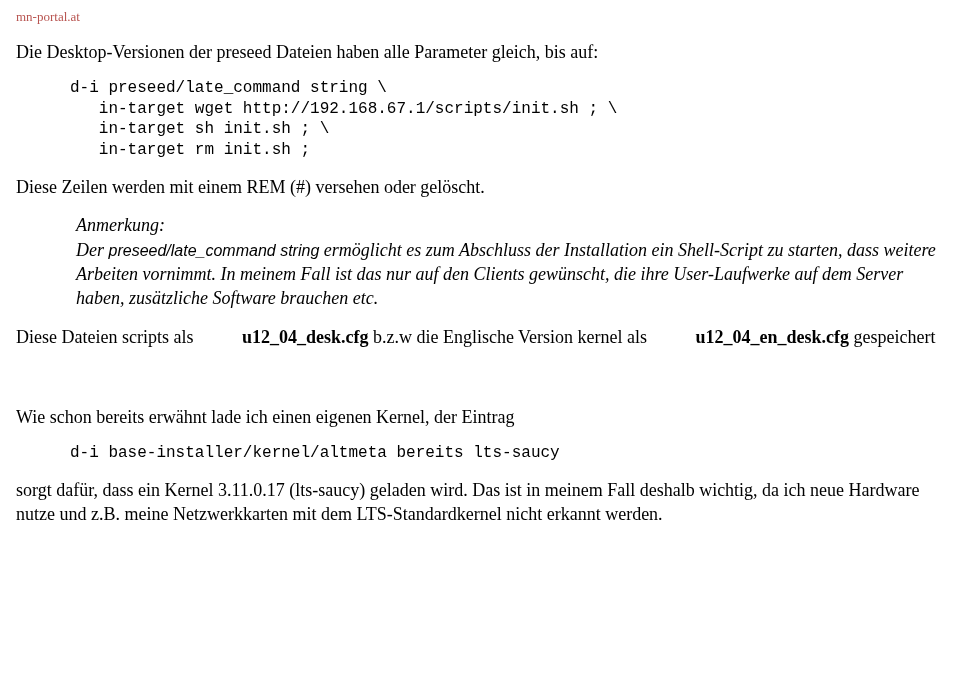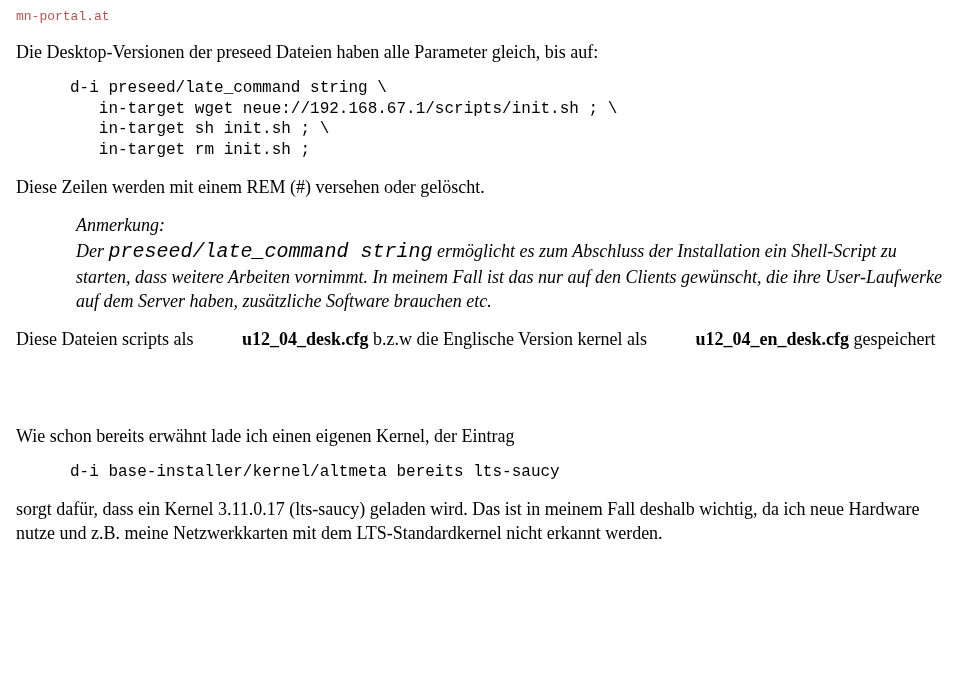--- a/index.html
+++ b/index.html
@@ -7,35 +7,35 @@
     font-size: 18px;
     line-height: 1.35;
     color: #000;
     margin: 0;
     padding: 8px 16px 16px 16px;
     width: 927px;
   }
   .header-link {
     color: #b85450;
     font-size: 13px;
-    font-family: Liberation Mono, monospace;
+    font-family: Liberation Serif, serif;
   }
   p {
     margin: 14px 0;
   }
   .code-block {
     font-family: 'Courier New', monospace;
     font-size: 16px;
     white-space: pre;
     margin: 14px 0 14px 54px;
     line-height: 1.3;
   }
   .code-inline {
-    font-family: Liberation Mono, monospace;
-    font-size: 20px;
+    font-family: Liberation Sans, sans-serif;
+    font-size: 16px;
   }
   .note {
     font-style: italic;
     margin: 14px 0 14px 60px;
   }
   .note .code-inline {
     font-style: italic;
   }
   .bold {
     font-weight: bold;
@@ -43,32 +43,32 @@
   }
 </style>
 </head>
 <body>
 
 <div class="header-link">mn-portal.at</div>
 
 <p>Die Desktop-Versionen der preseed Dateien haben alle Parameter gleich, bis auf:</p>
 
 <div class="code-block">d-i preseed/late_command string \
-   in-target wget neue://192.168.67.1/scripts/init.sh ; \
+   in-target wget http://192.168.67.1/scripts/init.sh ; \
    in-target sh init.sh ; \
    in-target rm init.sh ;</div>
 
 <p>Diese Zeilen werden mit einem REM (#) versehen oder gelöscht.</p>
 
 <div class="note">
   <span>Anmerkung:</span><br>
   <span>Der </span><span class="code-inline">preseed/late_command string</span><span> ermöglicht es zum Abschluss der Installation ein Shell-Script zu starten, dass weitere Arbeiten vornimmt. In meinem Fall ist das nur auf den Clients gewünscht, die ihre User-Laufwerke auf dem Server haben, zusätzliche Software brauchen etc.</span>
 </div>
 
 <p>
   <span>Diese Dateien scripts als </span><span class="bold">u12_04_desk.cfg</span><span> b.z.w die Englische Version kernel als </span><span class="bold">u12_04_en_desk.cfg</span><span> gespeichert</span>
 </p>
 
-<p style="margin-top:72px">Wie schon bereits erwähnt lade ich einen eigenen Kernel, der Eintrag</p>
+<p style="margin-top:56px">Wie schon bereits erwähnt lade ich einen eigenen Kernel, der Eintrag</p>
 
 <div class="code-block">d-i base-installer/kernel/altmeta bereits lts-saucy</div>
 
 <p>sorgt dafür, dass ein Kernel 3.11.0.17 (lts-saucy) geladen wird. Das ist in meinem Fall deshalb wichtig, da ich neue Hardware nutze und z.B. meine Netzwerkkarten mit dem LTS-Standardkernel nicht erkannt werden.</p>
 
 </body></html>

